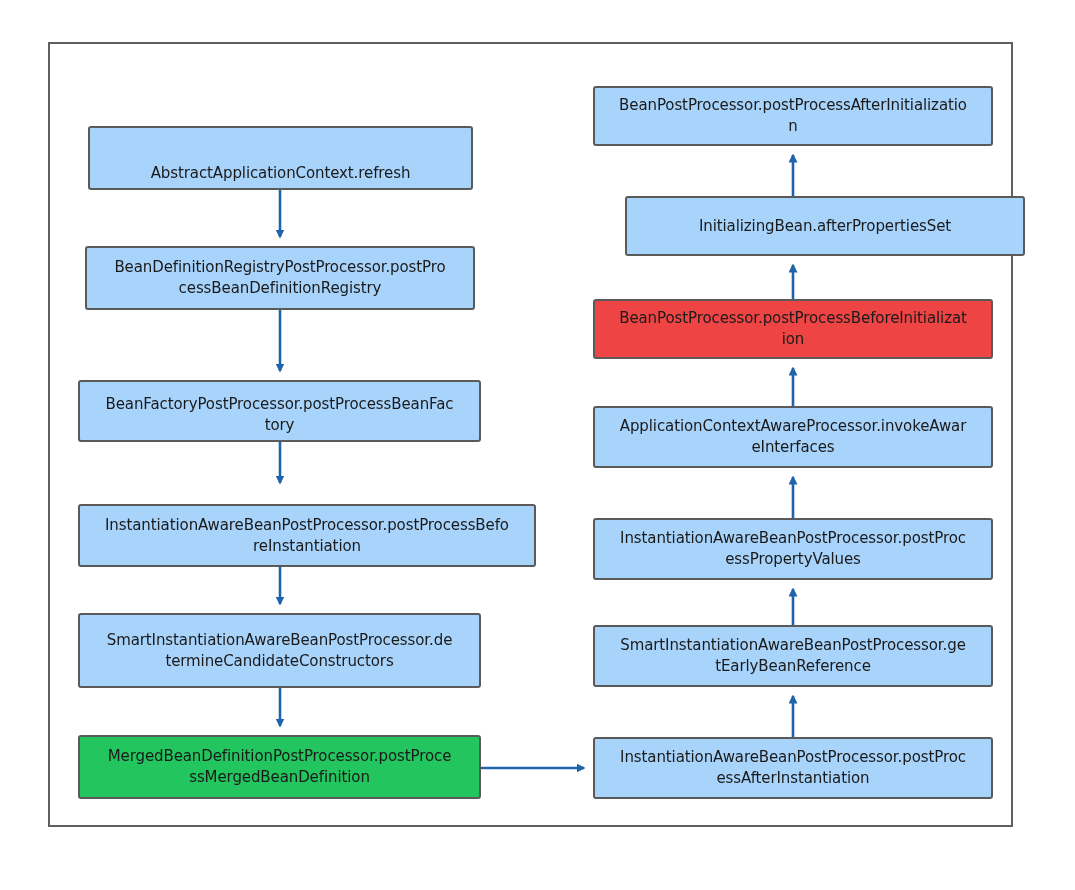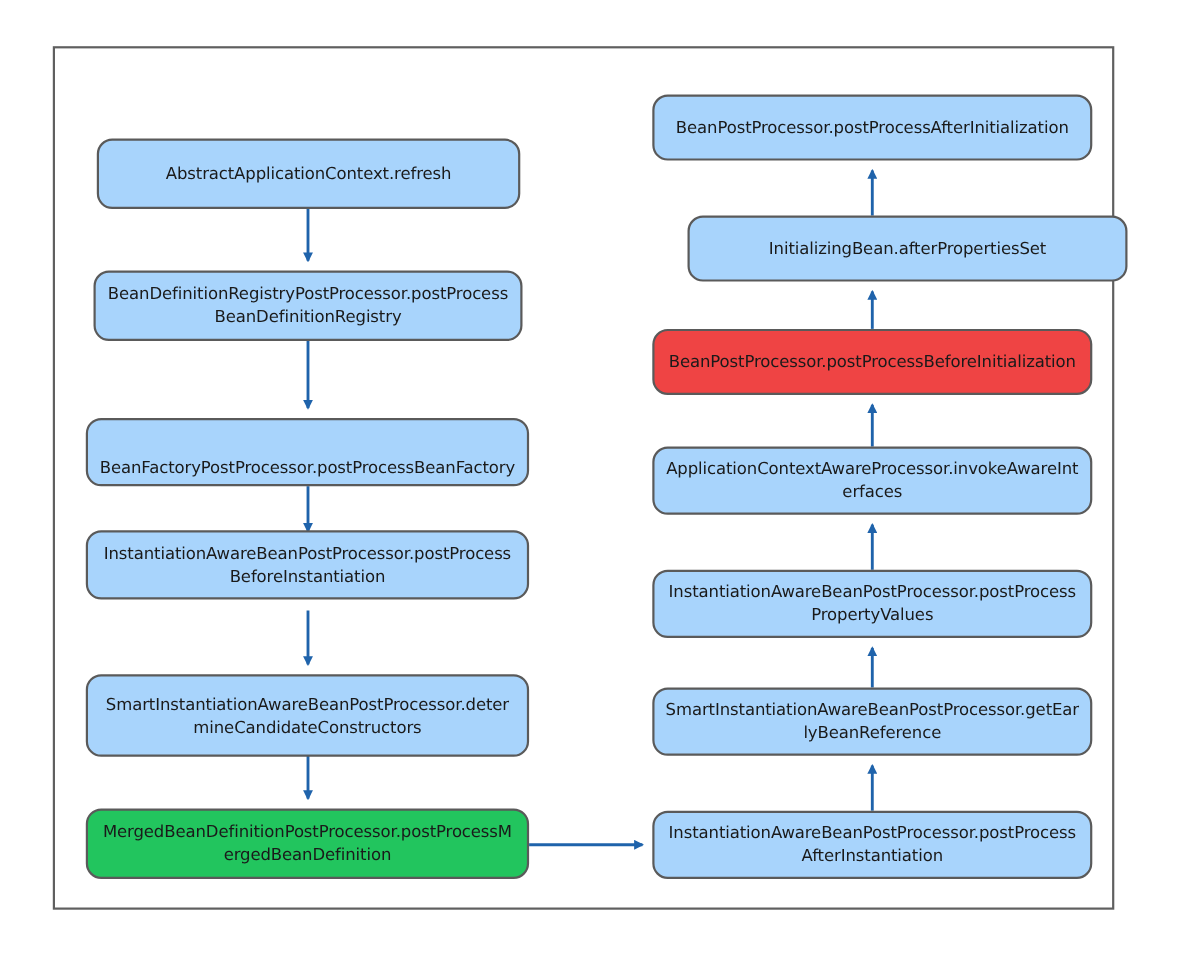--- a/index.html
+++ b/index.html
@@ -26,29 +26,29 @@
     height: 785px;
     border: 2px solid #5f5f5f;
     box-sizing: border-box;
     background: transparent;
   }
   .node {
     position: absolute;
     box-sizing: border-box;
     background: #a8d4fc;
     border: 2px solid #5a5a5a;
-    border-radius: 14px;
+    border-radius: 3px;
     display: flex;
     align-items: center;
     justify-content: center;
     text-align: center;
     color: #1a1a1a;
     font-size: 15px;
     line-height: 21px;
-    padding: 4px 10px;
+    padding: 4px 24px;
     letter-spacing: -0.1px;
     font-family: "DejaVu Sans", "Liberation Sans", sans-serif;
   }
   .node span {
     display: block;
     width: 100%;
     word-break: break-all;
   }
   #edges {
     position: absolute;
@@ -88,30 +88,30 @@
         <line x1="793" y1="737" x2="793" y2="696" stroke="#1f63ab" stroke-width="2.6" marker-end="url(#arrow-up)"></line>
         <line x1="793" y1="625" x2="793" y2="589" stroke="#1f63ab" stroke-width="2.6" marker-end="url(#arrow-up)"></line>
         <line x1="793" y1="518" x2="793" y2="477" stroke="#1f63ab" stroke-width="2.6" marker-end="url(#arrow-up)"></line>
         <line x1="793" y1="406" x2="793" y2="368" stroke="#1f63ab" stroke-width="2.6" marker-end="url(#arrow-up)"></line>
         <line x1="793" y1="299" x2="793" y2="265" stroke="#1f63ab" stroke-width="2.6" marker-end="url(#arrow-up)"></line>
         <line x1="793" y1="196" x2="793" y2="155" stroke="#1f63ab" stroke-width="2.6" marker-end="url(#arrow-up)"></line>
       </g>
   </svg>
 
   <div id="nodes-layer">
-      <div class="node" style="left: 88px; top: 126px; width: 385px; height: 64px; background: rgb(168, 212, 252); border-color: rgb(90, 90, 90); color: rgb(26, 26, 26);">
+      <div class="node" style="left: 88px; top: 126px; width: 385px; height: 64px; background: rgb(168, 212, 252); border-color: rgb(90, 90, 90); color: rgb(26, 26, 26); align-items: flex-end;">
         <span>AbstractApplicationContext.refresh</span>
       </div>
       <div class="node" style="left: 85px; top: 246px; width: 390px; height: 64px; background: rgb(168, 212, 252); border-color: rgb(90, 90, 90); color: rgb(26, 26, 26);">
         <span>BeanDefinitionRegistryPostProcessor.postProcessBeanDefinitionRegistry</span>
       </div>
       <div class="node" style="left: 78px; top: 380px; width: 403px; height: 62px; background: rgb(168, 212, 252); border-color: rgb(90, 90, 90); color: rgb(26, 26, 26); align-items: flex-end;">
         <span>BeanFactoryPostProcessor.postProcessBeanFactory</span>
       </div>
-      <div class="node" style="left: 78px; top: 482px; width: 403px; height: 63px; background: rgb(168, 212, 252); border-color: rgb(90, 90, 90); color: rgb(26, 26, 26);">
+      <div class="node" style="left: 78px; top: 504px; width: 458px; height: 63px; background: rgb(168, 212, 252); border-color: rgb(90, 90, 90); color: rgb(26, 26, 26);">
         <span>InstantiationAwareBeanPostProcessor.postProcessBeforeInstantiation</span>
       </div>
       <div class="node" style="left: 78px; top: 613px; width: 403px; height: 75px; background: rgb(168, 212, 252); border-color: rgb(90, 90, 90); color: rgb(26, 26, 26);">
         <span>SmartInstantiationAwareBeanPostProcessor.determineCandidateConstructors</span>
       </div>
       <div class="node" style="left: 78px; top: 735px; width: 403px; height: 64px; background: #22c55e; border-color: rgb(90, 90, 90); color: rgb(26, 26, 26);">
         <span>MergedBeanDefinitionPostProcessor.postProcessMergedBeanDefinition</span>
       </div>
       <div class="node" style="left: 593px; top: 86px; width: 400px; height: 60px; background: rgb(168, 212, 252); border-color: rgb(90, 90, 90); color: rgb(26, 26, 26);">
         <span>BeanPostProcessor.postProcessAfterInitialization</span>

